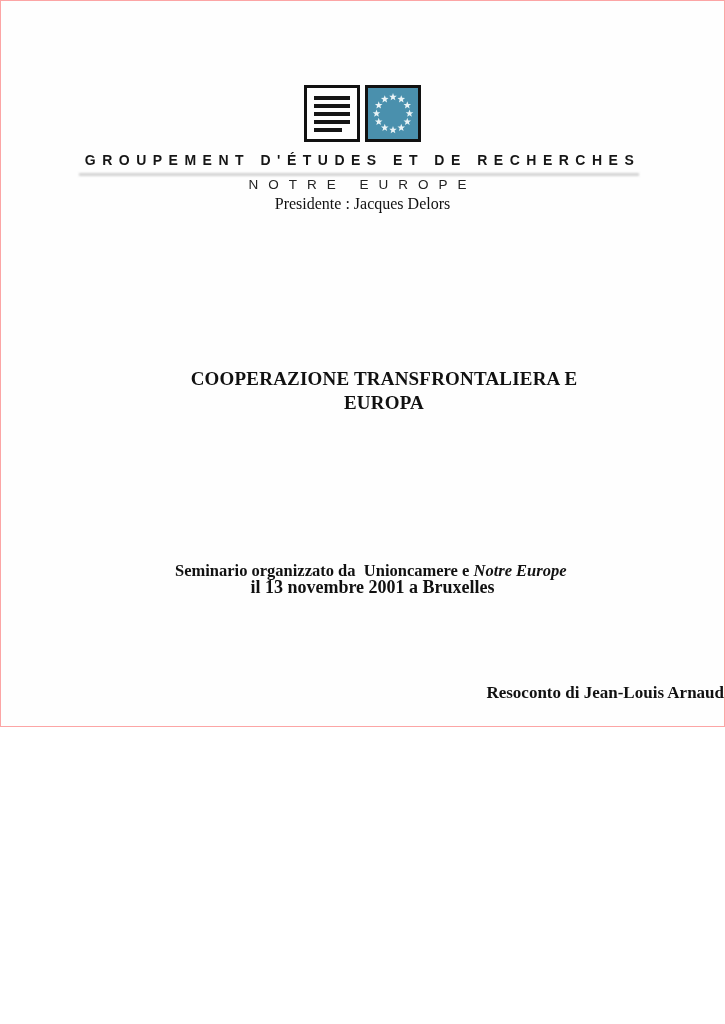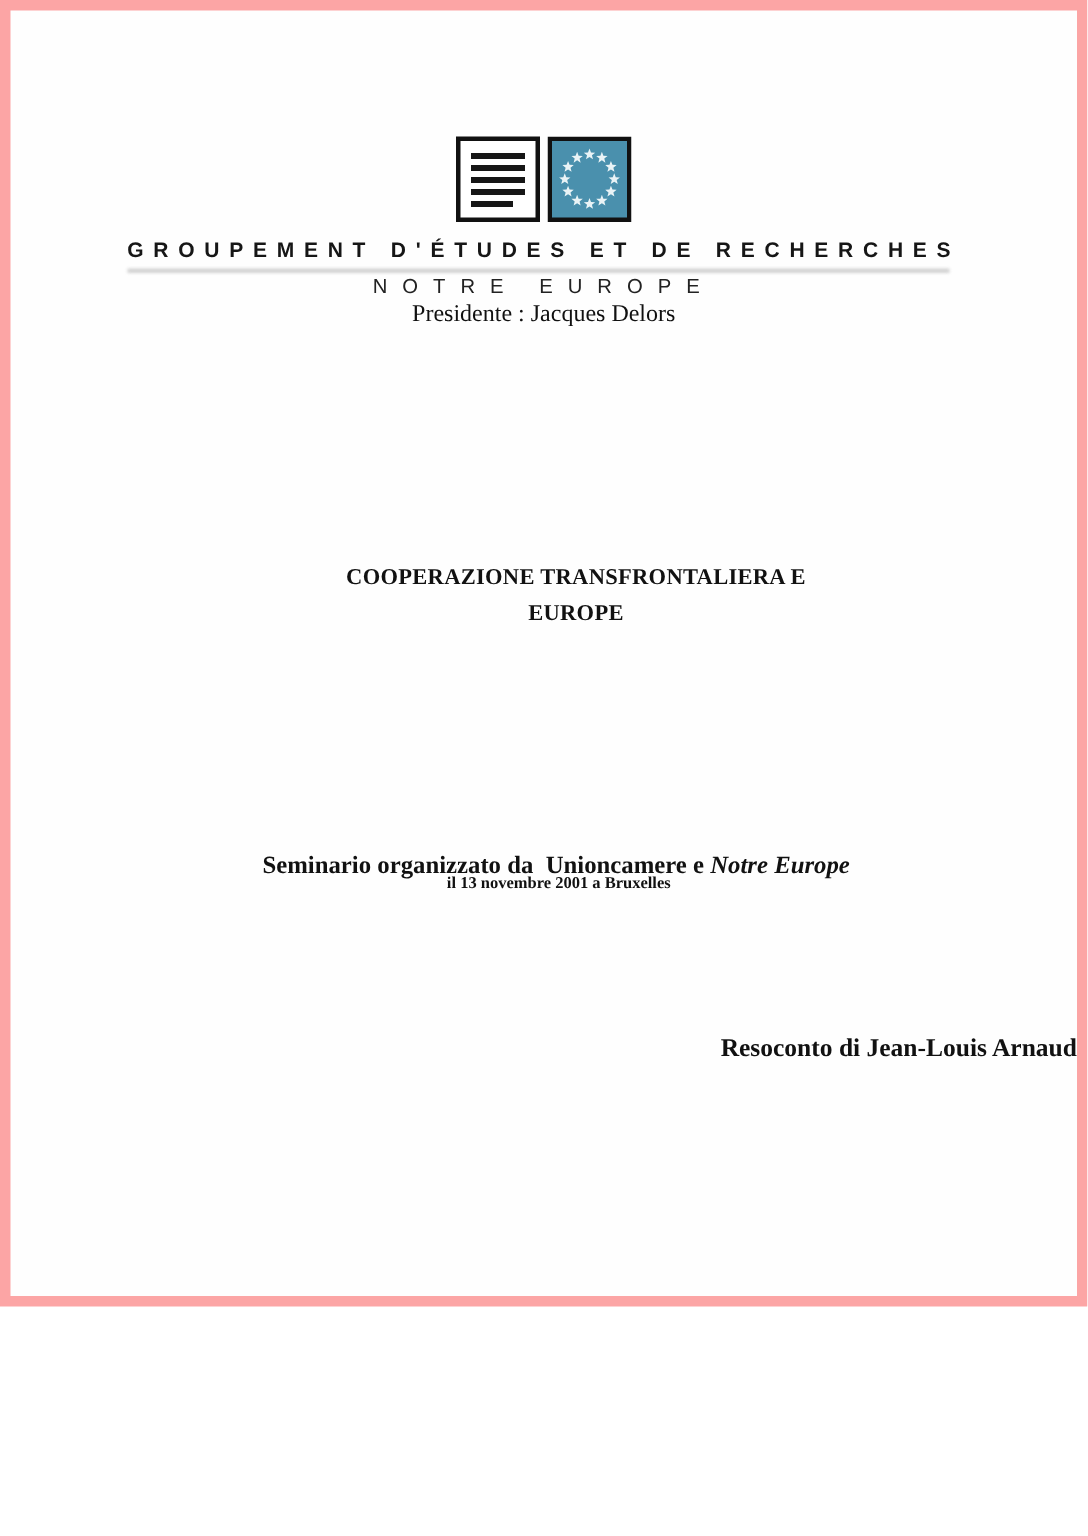--- a/index.html
+++ b/index.html
@@ -4,23 +4,23 @@
 <style>
   * { margin: 0; padding: 0; box-sizing: border-box; }
   html, body { background: #ffffff; }
   body {
     width: 725px; height: 1024px;
     font-family: "Liberation Serif", serif;
     color: #111111;
   }
   .page {
     position: relative;
-    width: 725px; height: 871px;
+    width: 725px; height: 727px;
     background: #fefefe;
-    border: 7px solid #fca5a5;
+    border: 1px solid #fca5a5;
     overflow: hidden;
   }
   .centered { position: absolute; left: 0; right: 0; text-align: center; }
 
   
   .logo-row {
     position: absolute; top: 84px; left: 0; right: 0;
     display: flex; justify-content: center; gap: 5px;
   }
   .logo-doc {
@@ -50,29 +50,29 @@
     top: 176px;
     font-family: "Liberation Sans", sans-serif;
     font-weight: normal; font-size: 13.5px; letter-spacing: 10px;
     color: #222222; white-space: nowrap;
   }
   .president { top: 194px; font-size: 16px; }
 
   
   .doc-title {
     top: 366px;
-    font-weight: bold; font-size: 15px; line-height: 24px;
+    font-weight: bold; font-size: 19px; line-height: 24px;
     letter-spacing: 0.2px;
     margin-left: 43px;
   }
 
   
   .seminar-line1 { top: 540px; font-weight: bold; font-size: 16.5px; white-space: pre; }
   .seminar-line1 .it { font-style: italic; }
-  .seminar-line2 { top: 576px; font-weight: bold; font-size: 11px; margin-left: 20px; }
+  .seminar-line2 { top: 576px; font-weight: bold; font-size: 18px; margin-left: 20px; }
 
   
   .author-line { top: 682px; font-weight: bold; font-size: 17px; text-align: right; }
   .date-line { top: 912px; font-weight: bold; font-style: italic; font-size: 15px; margin-left: 12px; }
 </style>
 </head>
 <body>
 
 <div class="page">
 
@@ -106,21 +106,21 @@
     </svg>
   </div>
 
   <div class="centered org-name">GROUPEMENT D'ÉTUDES ET DE RECHERCHES</div>
   <div class="org-ghost"></div>
   <div class="centered org-sub">NOTRE EUROPE</div>
   <div class="centered president">Presidente : Jacques Delors</div>
 
   <div class="centered doc-title">
     <div>COOPERAZIONE TRANSFRONTALIERA E</div>
-    <div>EUROPE</div>
+    <div>EUROPA</div>
   </div>
 
   <div class="centered seminar-line1">
     <span>Seminario organizzato da  Unioncamere e </span><span class="it">Notre Europe</span>
   </div>
   <div class="centered seminar-line2">il 13 novembre 2001 a Bruxelles</div>
 
   <div class="centered author-line">Resoconto di Jean-Louis Arnaud</div>
 
   <div class="centered date-line">Maggio 2002</div>

